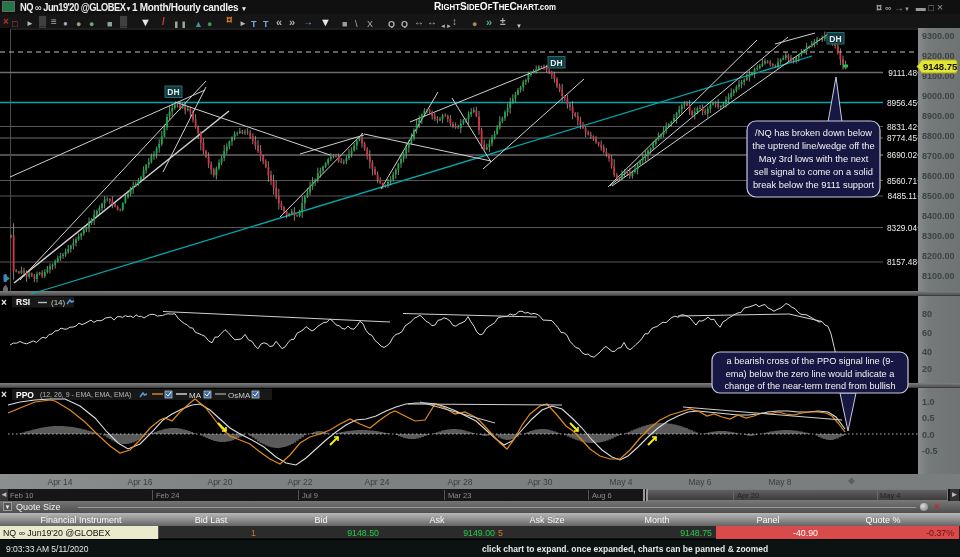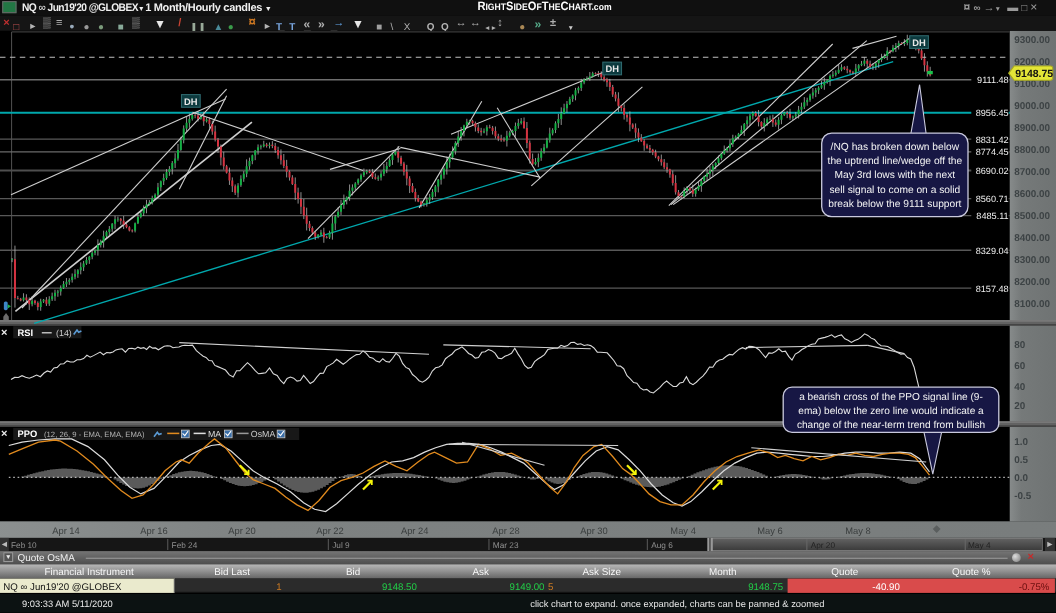--- a/index.html
+++ b/index.html
@@ -254,45 +254,45 @@
     <span class="abs" style="left:156px">Feb 24</span>
 <span class="abs" style="left:302px">Jul 9</span>
     <span class="abs" style="left:448px">Mar 23</span>
 <span class="abs" style="left:592px">Aug 6</span>
     <span class="abs" style="left:737px;color:#222">Apr 20</span>
 <span class="abs" style="left:880px;color:#222">May 4</span>
   </div>
 
 <div class="abs" style="left:0;top:501px;width:960px;height:12px;background:linear-gradient(#757575,#4e4e4e)"></div>
 <div class="abs" style="left:3px;top:502px;width:9px;height:9px;background:#555;border:1px solid #999;color:#eee;font-size:6px;line-height:8px;text-align:center">▼</div>
-<div class="abs" style="left:16px;top:502px;font-size:9px;color:#f2f2f2">Quote OsMA</div>
+<div class="abs" style="left:16px;top:502px;font-size:9px;color:#f2f2f2">Quote Size</div>
 <div class="abs" style="left:78px;top:506.5px;width:838px;height:1px;background:#999"></div>
 <div class="abs" style="left:920px;top:503px;width:8px;height:8px;border-radius:50%;background:radial-gradient(circle at 35% 35%, #ddd, #777)"></div>
 <div class="abs" style="left:934px;top:501px;font-size:10px;color:#c62a2a;font-weight:bold">×</div>
 
 <div class="abs" style="left:0;top:513px;width:960px;height:13px;background:linear-gradient(#b8b8b8,#8f8f8f 50%,#646464)"></div>
 <div class="abs" style="top:515px;left:0;width:960px;font-size:9px;color:#f8f8f8">
 <span class="abs" style="left:81px;transform:translateX(-50%)">Financial Instrument</span>
 <span class="abs" style="left:211px;transform:translateX(-50%)">Bid Last</span>
 <span class="abs" style="left:321px;transform:translateX(-50%)">Bid</span>
 <span class="abs" style="left:437px;transform:translateX(-50%)">Ask</span>
 <span class="abs" style="left:547px;transform:translateX(-50%)">Ask Size</span>
 <span class="abs" style="left:657px;transform:translateX(-50%)">Month</span>
-<span class="abs" style="left:768px;transform:translateX(-50%)">Quote</span>
+<span class="abs" style="left:768px;transform:translateX(-50%)">Panel</span>
 <span class="abs" style="left:883px;transform:translateX(-50%)">Quote %</span>
   </div>
 
 <div class="abs" style="left:0;top:526px;width:960px;height:13px;background:#2b2b2b;border-bottom:1px solid #111"></div>
 <div class="abs" style="left:0;top:526px;width:159px;height:13px;background:#eaeacd;border-right:1px solid #555"></div>
 <div class="abs" style="left:3px;top:528px;font-size:8.8px;color:#111">NQ ∞ Jun19'20 @GLOBEX</div>
 <div class="abs" style="left:716px;top:526px;width:243px;height:13px;background:#d94b4b"></div>
 <div class="abs" style="top:528px;left:0;width:960px;font-size:8.8px">
 <span class="abs" style="left:256px;transform:translateX(-100%);color:#cc7a22">1</span>
 <span class="abs" style="left:379px;transform:translateX(-100%);color:#21cd47">9148.50</span>
 <span class="abs" style="left:495px;transform:translateX(-100%);color:#21cd47">9149.00</span>
 <span class="abs" style="left:503px;transform:translateX(-100%);color:#cc7a22">5</span>
 <span class="abs" style="left:712px;transform:translateX(-100%);color:#21cd47">9148.75</span>
 <span class="abs" style="left:818px;transform:translateX(-100%);color:#fff">-40.90</span>
-<span class="abs" style="left:954px;transform:translateX(-100%);color:#6b0f0f">-0.75%</span>
+<span class="abs" style="left:954px;transform:translateX(-100%);color:#6b0f0f">-0.37%</span>
   </div>
 
 <div class="abs" style="left:0;top:540px;width:960px;height:17px;background:#0c1212"></div>
-<div class="abs" style="left:20px;top:544px;font-size:8.5px;color:#e8e8e8">9:03:33 AM 5/11/2020</div>
-<div class="abs" style="left:482px;top:544px;font-size:8.5px;color:#e8e8e8;font-weight:normal">click chart to expand. once expanded, charts can be panned &amp; zoomed</div>
+<div class="abs" style="left:6px;top:544px;font-size:8.5px;color:#e8e8e8">9:03:33 AM 5/11/2020</div>
+<div class="abs" style="left:482px;top:544px;font-size:8.5px;color:#e8e8e8;font-weight:bold">click chart to expand. once expanded, charts can be panned &amp; zoomed</div>
 </body></html>

